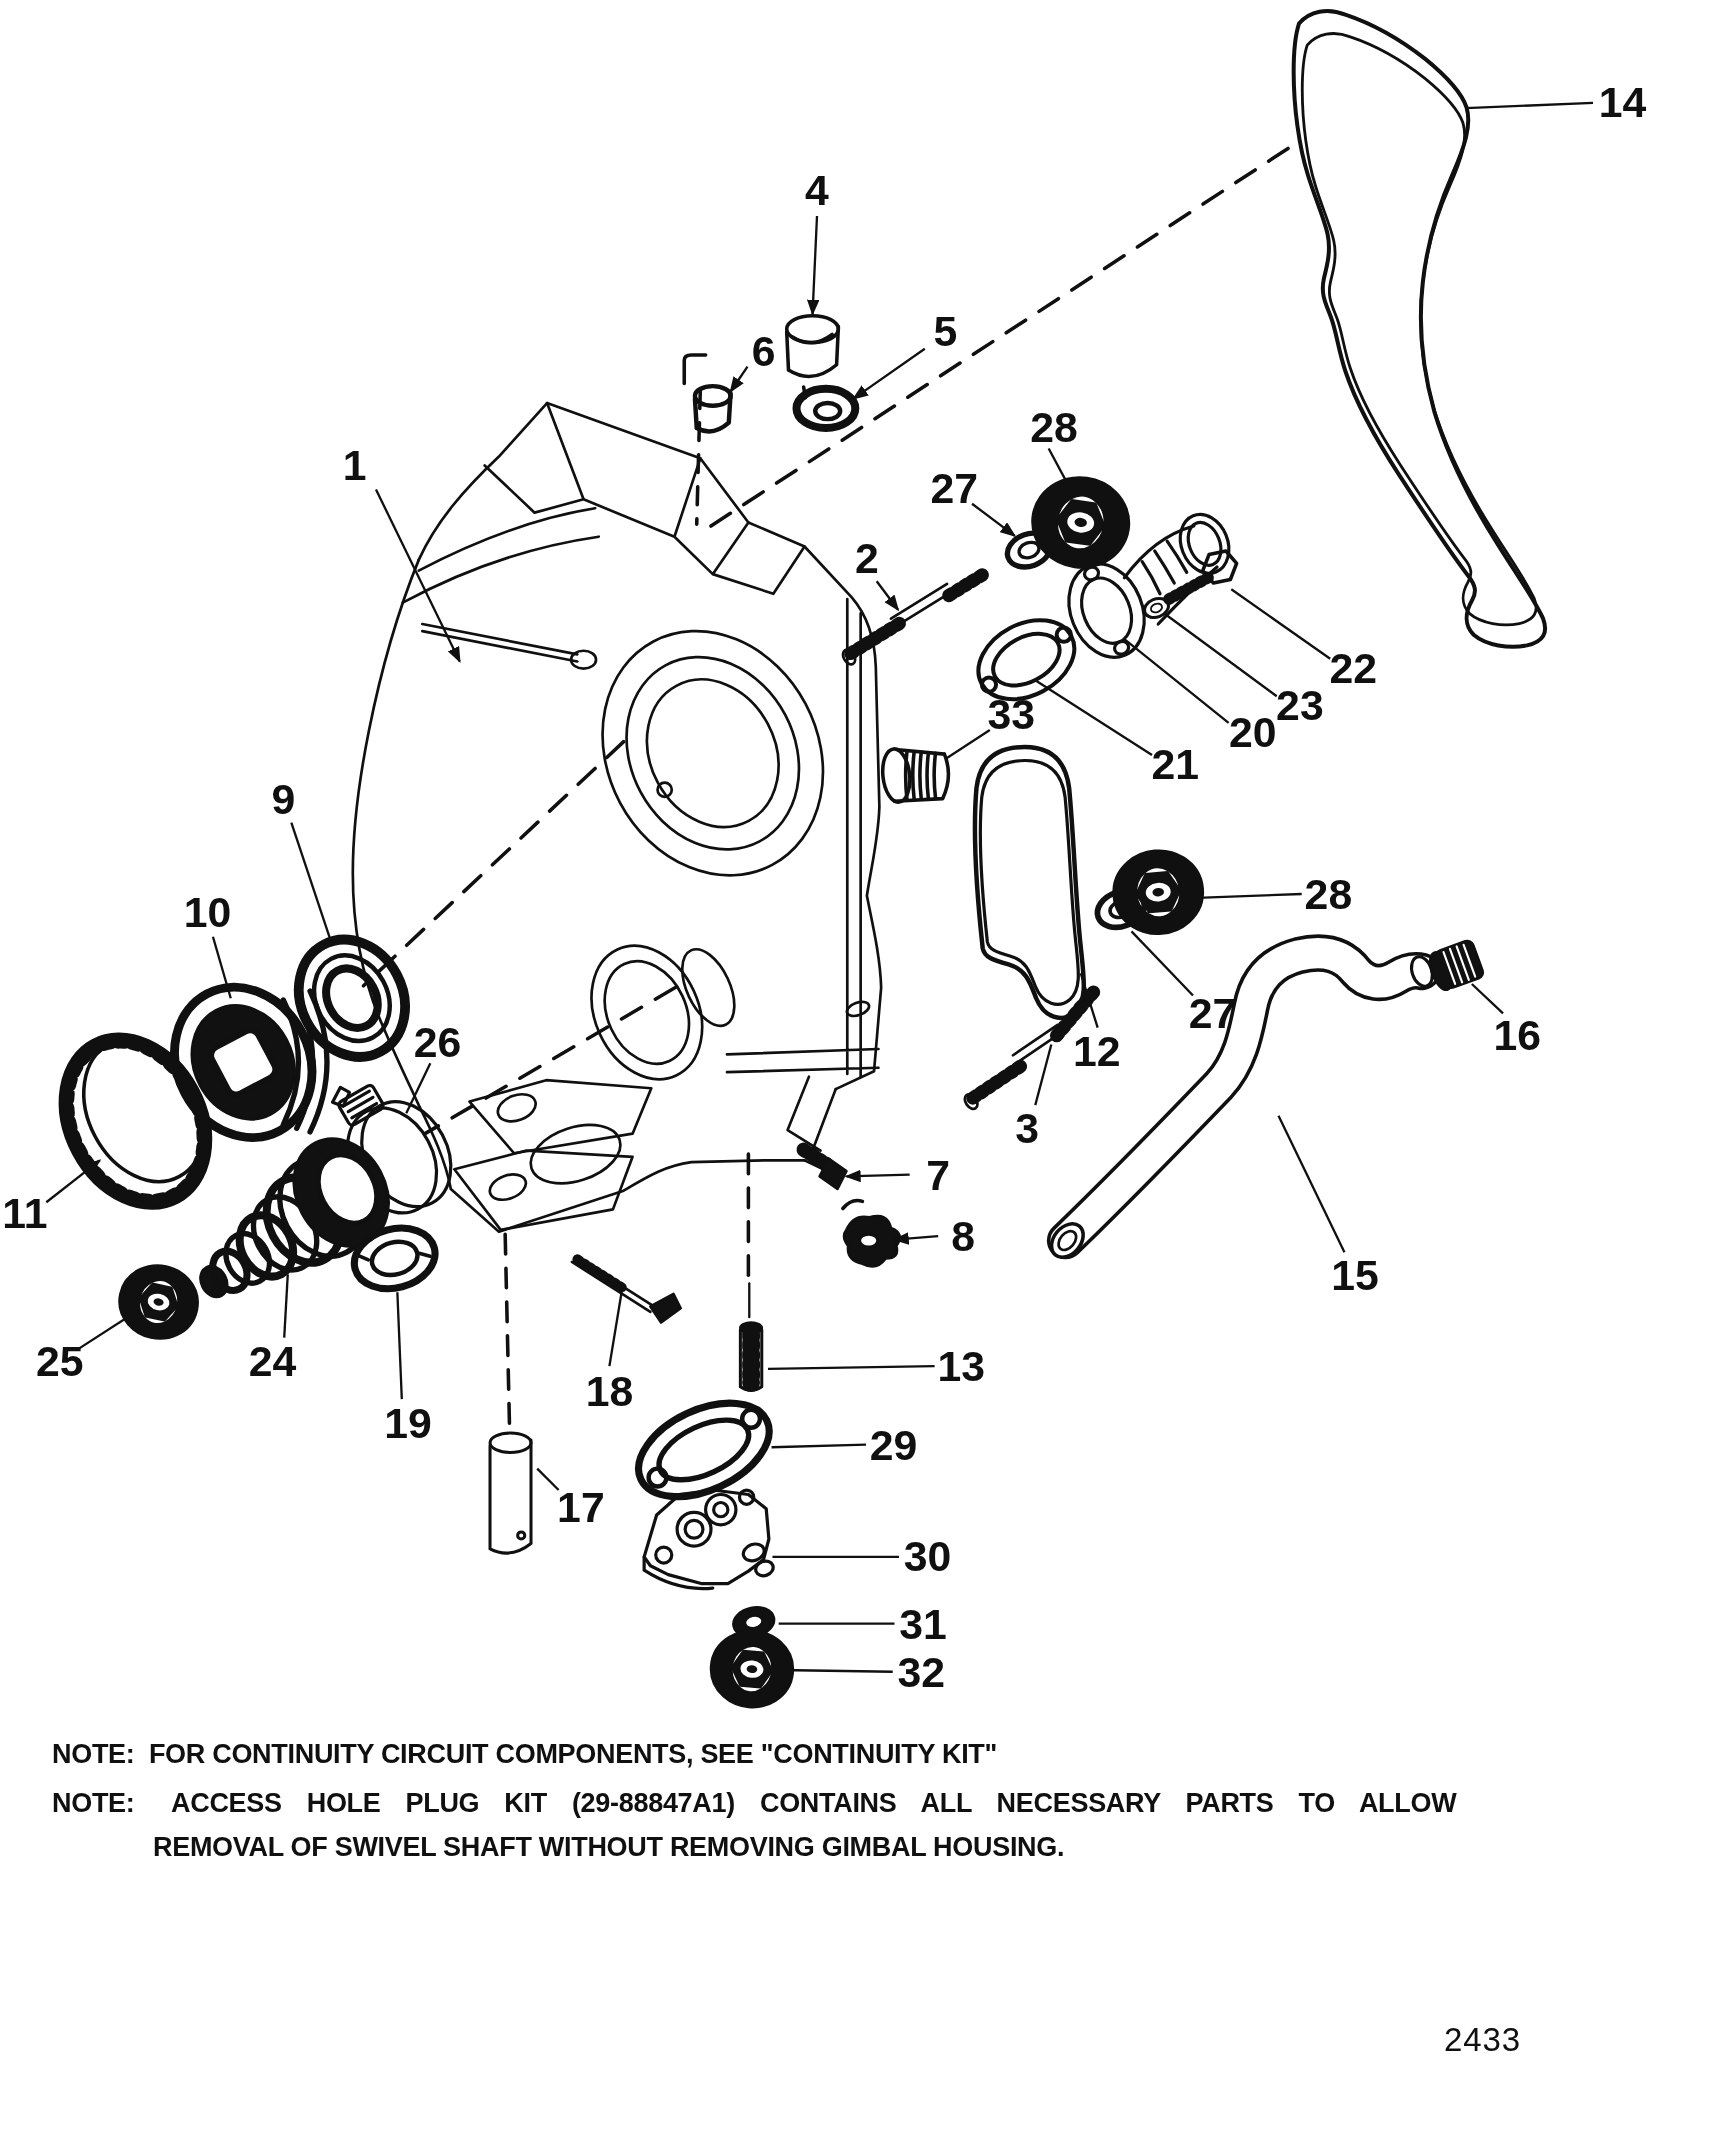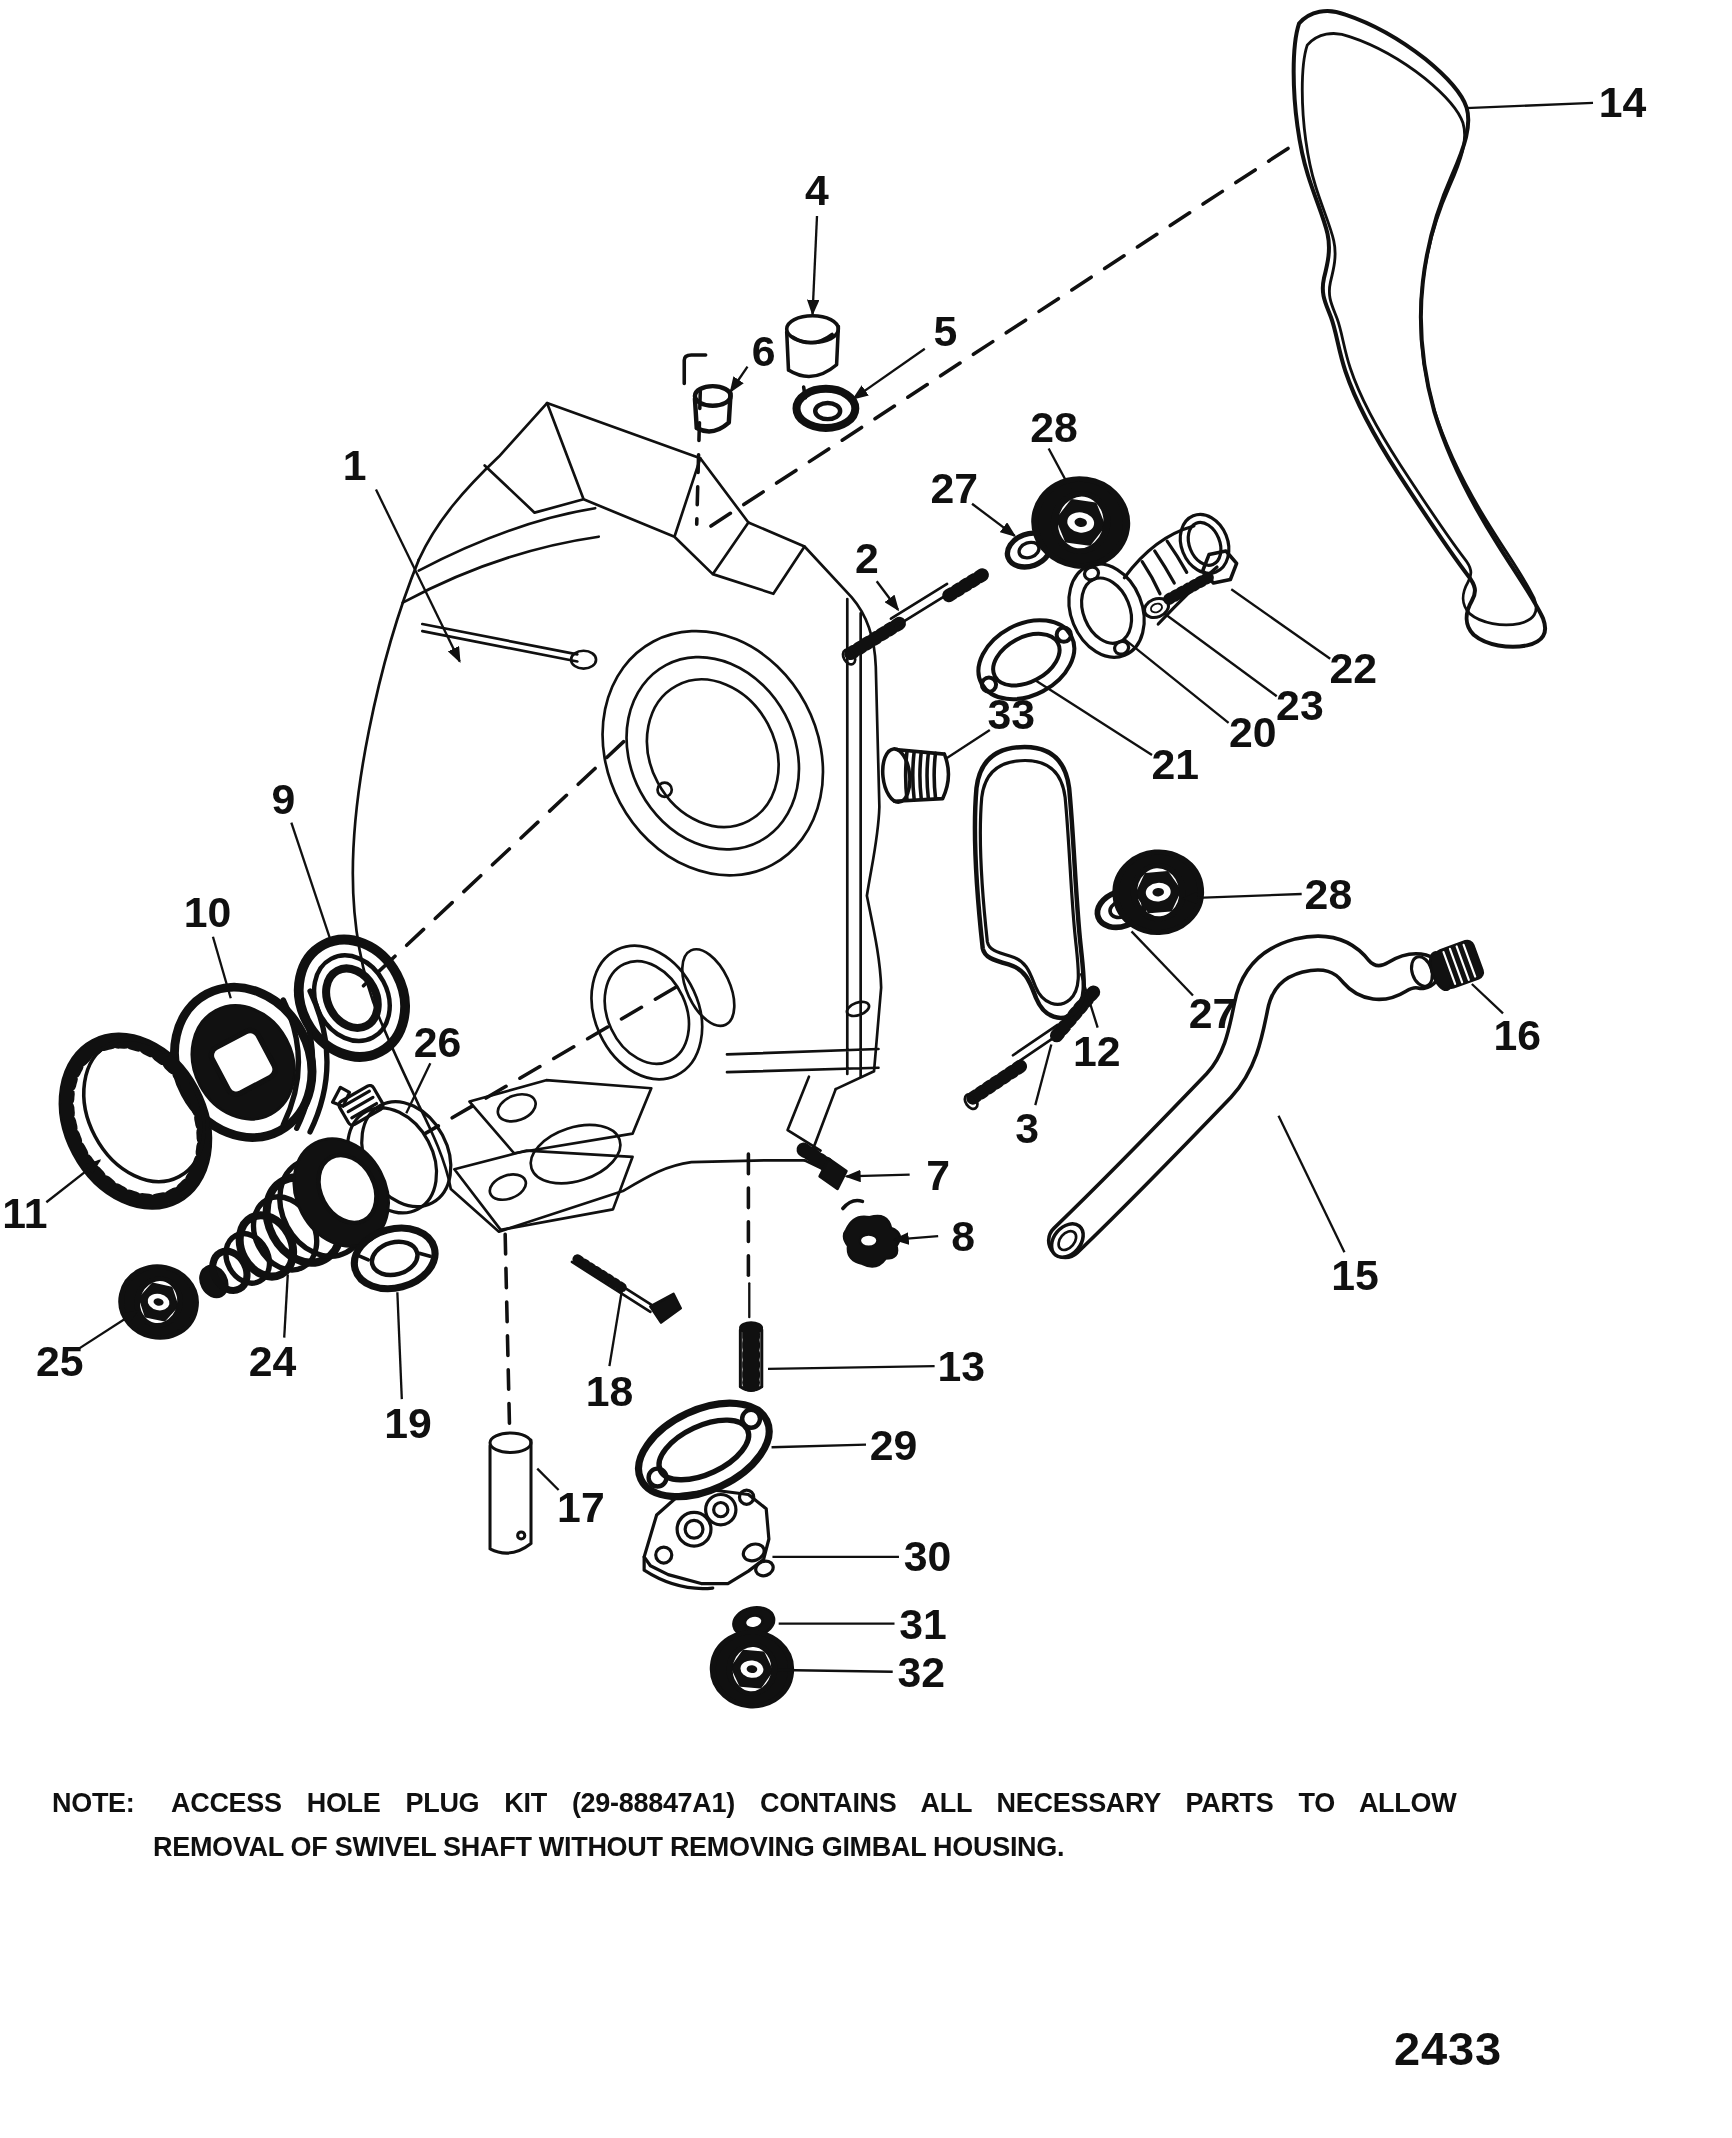--- a/index.html
+++ b/index.html
@@ -5,21 +5,21 @@
   html,body{margin:0;padding:0;background:#e8e8e8;}
   .page{position:relative;width:1732px;height:2139px;background:#ffffff;overflow:hidden;
         font-family:"Liberation Sans",sans-serif;}
   svg{position:absolute;left:0;top:0;}
   svg text.callout{font-family:"Liberation Sans",sans-serif;font-weight:bold;font-size:48px;fill:#101010;}
   .leader{stroke:#101010;stroke-width:2.6px;fill:none;}
   .note-line{position:absolute;font-weight:bold;color:#101010;font-size:27px;white-space:pre;letter-spacing:-0.3px;}
   #note-1{left:52px;top:1739px;}
   #note-2a{left:52px;top:1788px;word-spacing:5.3px;}
   #note-2b{left:153px;top:1832px;}
-  .page-number{position:absolute;left:1394px;top:2021px;font-weight:bold;color:#101010;font-size:47px;letter-spacing:0.9px;}
+  .page-number{position:absolute;left:1444px;top:2021px;font-weight:normal;color:#101010;font-size:33px;letter-spacing:0.9px;}
 </style>
 </head>
 <body>
 
 <div class="page">
 
 <svg width="1732" height="2139" viewBox="0 0 1944 2400">
   <defs>
     <marker id="arrow" viewBox="0 0 18 14" markerWidth="18" markerHeight="14" refX="16" refY="7" orient="auto" markerUnits="userSpaceOnUse">
       <path d="M0,0 L18,7 L0,14 Z" fill="#101010"></path>
@@ -345,19 +345,20 @@
         <text x="1041" y="1746" class="callout" text-anchor="middle" dominant-baseline="central">30</text>
         <line x1="1004" y1="1822" x2="874" y2="1822" class="leader"></line>
         <text x="1036" y="1822" class="callout" text-anchor="middle" dominant-baseline="central">31</text>
         <line x1="1002" y1="1876" x2="874" y2="1874" class="leader"></line>
         <text x="1034" y="1876" class="callout" text-anchor="middle" dominant-baseline="central">32</text>
         <line x1="1111" y1="819" x2="1062" y2="851" class="leader"></line>
         <text x="1135" y="801" class="callout" text-anchor="middle" dominant-baseline="central">33</text>
       </g>
 </svg>
 
+<div class="note-line" id="note-1">NOTE:  FOR CONTINUITY CIRCUIT COMPONENTS, SEE "CONTINUITY KIT"</div>
 <div class="note-line" id="note-2a">NOTE:   ACCESS  HOLE  PLUG  KIT  (29-88847A1)  CONTAINS  ALL  NECESSARY  PARTS  TO  ALLOW</div>
 <div class="note-line" id="note-2b">REMOVAL OF SWIVEL SHAFT WITHOUT REMOVING GIMBAL HOUSING.</div>
 
 <div class="page-number">2433</div>
 
 </div>
 
 
 </body></html>

